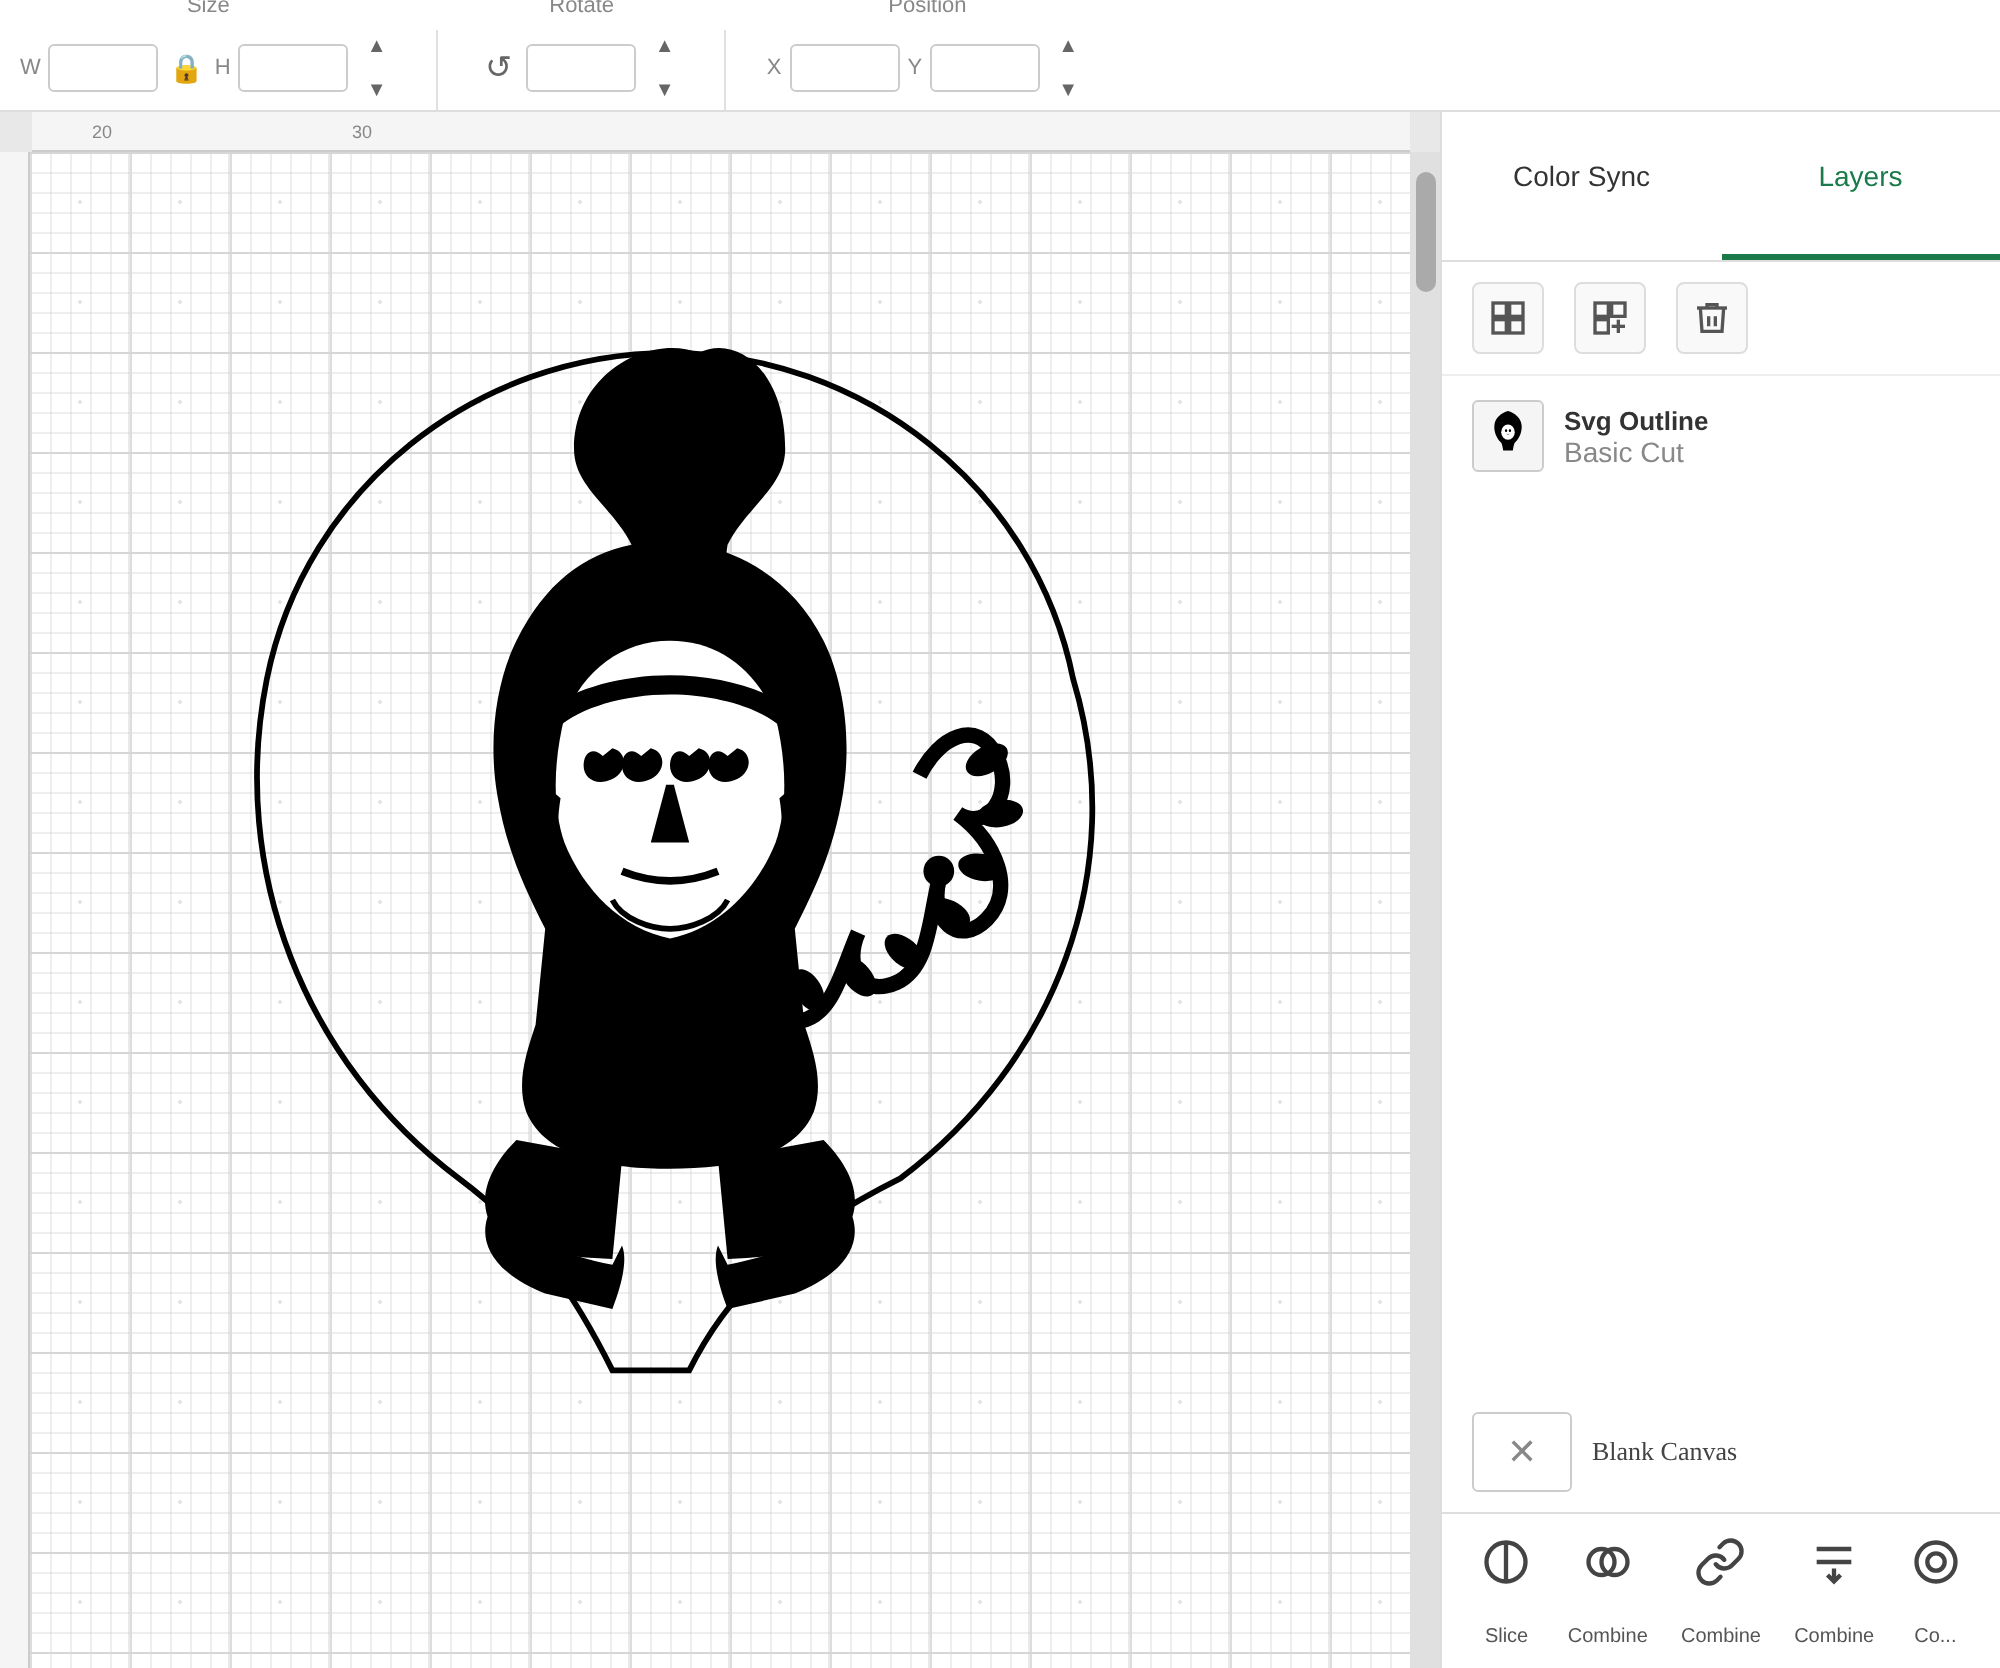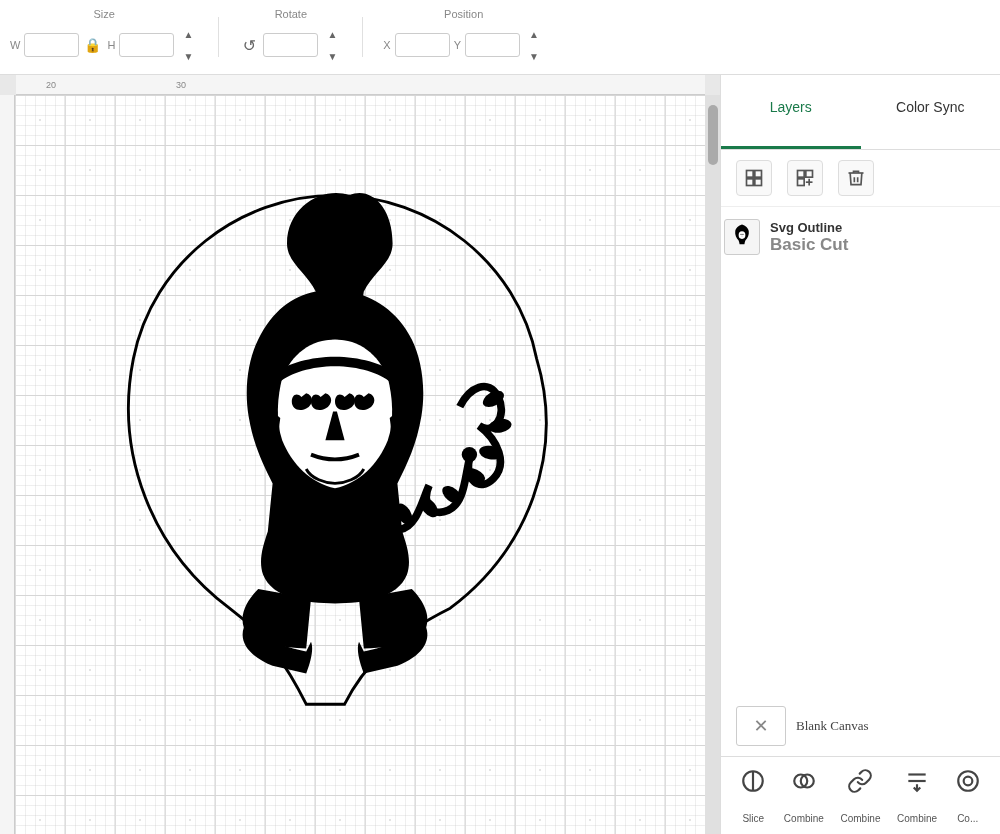--- a/index.html
+++ b/index.html
@@ -1,24 +1,24 @@
 <!DOCTYPE html>
 <html><head>
   <meta charset="utf-8">
   <style>
     * { margin: 0; padding: 0; box-sizing: border-box; }
     body { width: 1000px; height: 834px; overflow: hidden; font-family: 'Segoe UI', Arial, sans-serif; background: #f0f0f0; display: flex; flex-direction: column; }
 
     
     .toolbar {
-      height: 75px;
+      height: 56px;
       background: #fff;
       border-bottom: 1px solid #ddd;
       display: flex;
-      align-items: center;
+      align-items: flex-end;
       padding: 0 10px;
       gap: 20px;
       flex-shrink: 0;
     }
     .toolbar-group {
       display: flex;
       flex-direction: column;
       align-items: center;
       gap: 4px;
     }
@@ -204,21 +204,21 @@
       border-radius: 4px;
       cursor: pointer;
       background: #f9f9f9;
       font-size: 16px;
       color: #555;
     }
 
     .layer-item {
       display: flex;
       align-items: center;
-      padding: 12px 3px;
+      padding: 12px 15px;
       gap: 10px;
       cursor: pointer;
     }
     .layer-thumbnail {
       width: 36px;
       height: 36px;
       border: 1px solid #ccc;
       border-radius: 3px;
       display: flex;
       align-items: center;
@@ -228,23 +228,22 @@
     }
     .layer-info {
       flex: 1;
     }
     .layer-name {
       font-size: 13px;
       font-weight: 600;
       color: #333;
     }
     .layer-type {
-      font-size: 17px;
+      font-size: 14px;
       color: #888;
-      font-weight: bold;
     }
     .blank-canvas-row {
       display: flex;
       align-items: center;
       padding: 10px 15px;
       gap: 10px;
     }
     .blank-canvas-thumb {
       width: 50px;
       height: 40px;
@@ -427,25 +426,25 @@
     </div>
 
     <div class="scrollbar-right">
       <div class="scrollbar-thumb"></div>
     </div>
   </div>
 
   <div class="right-panel">
 
     <div class="panel-tabs">
+      <div class="panel-tab">
+        <span>Color Sync</span>
+      </div>
       <div class="panel-tab active">
         <span>Layers</span>
-      </div>
-      <div class="panel-tab">
-        <span>Color Sync</span>
       </div>
     </div>
 
     <div class="panel-toolbar">
       <div class="panel-tool-btn">
         <svg width="20" height="20" viewBox="0 0 24 24">
           <rect x="3" y="3" width="8" height="8" fill="none" stroke="#555" stroke-width="2"></rect>
           <rect x="13" y="3" width="8" height="8" fill="none" stroke="#555" stroke-width="2"></rect>
           <rect x="3" y="13" width="8" height="8" fill="none" stroke="#555" stroke-width="2"></rect>
           <rect x="13" y="13" width="8" height="8" fill="none" stroke="#555" stroke-width="2"></rect>

